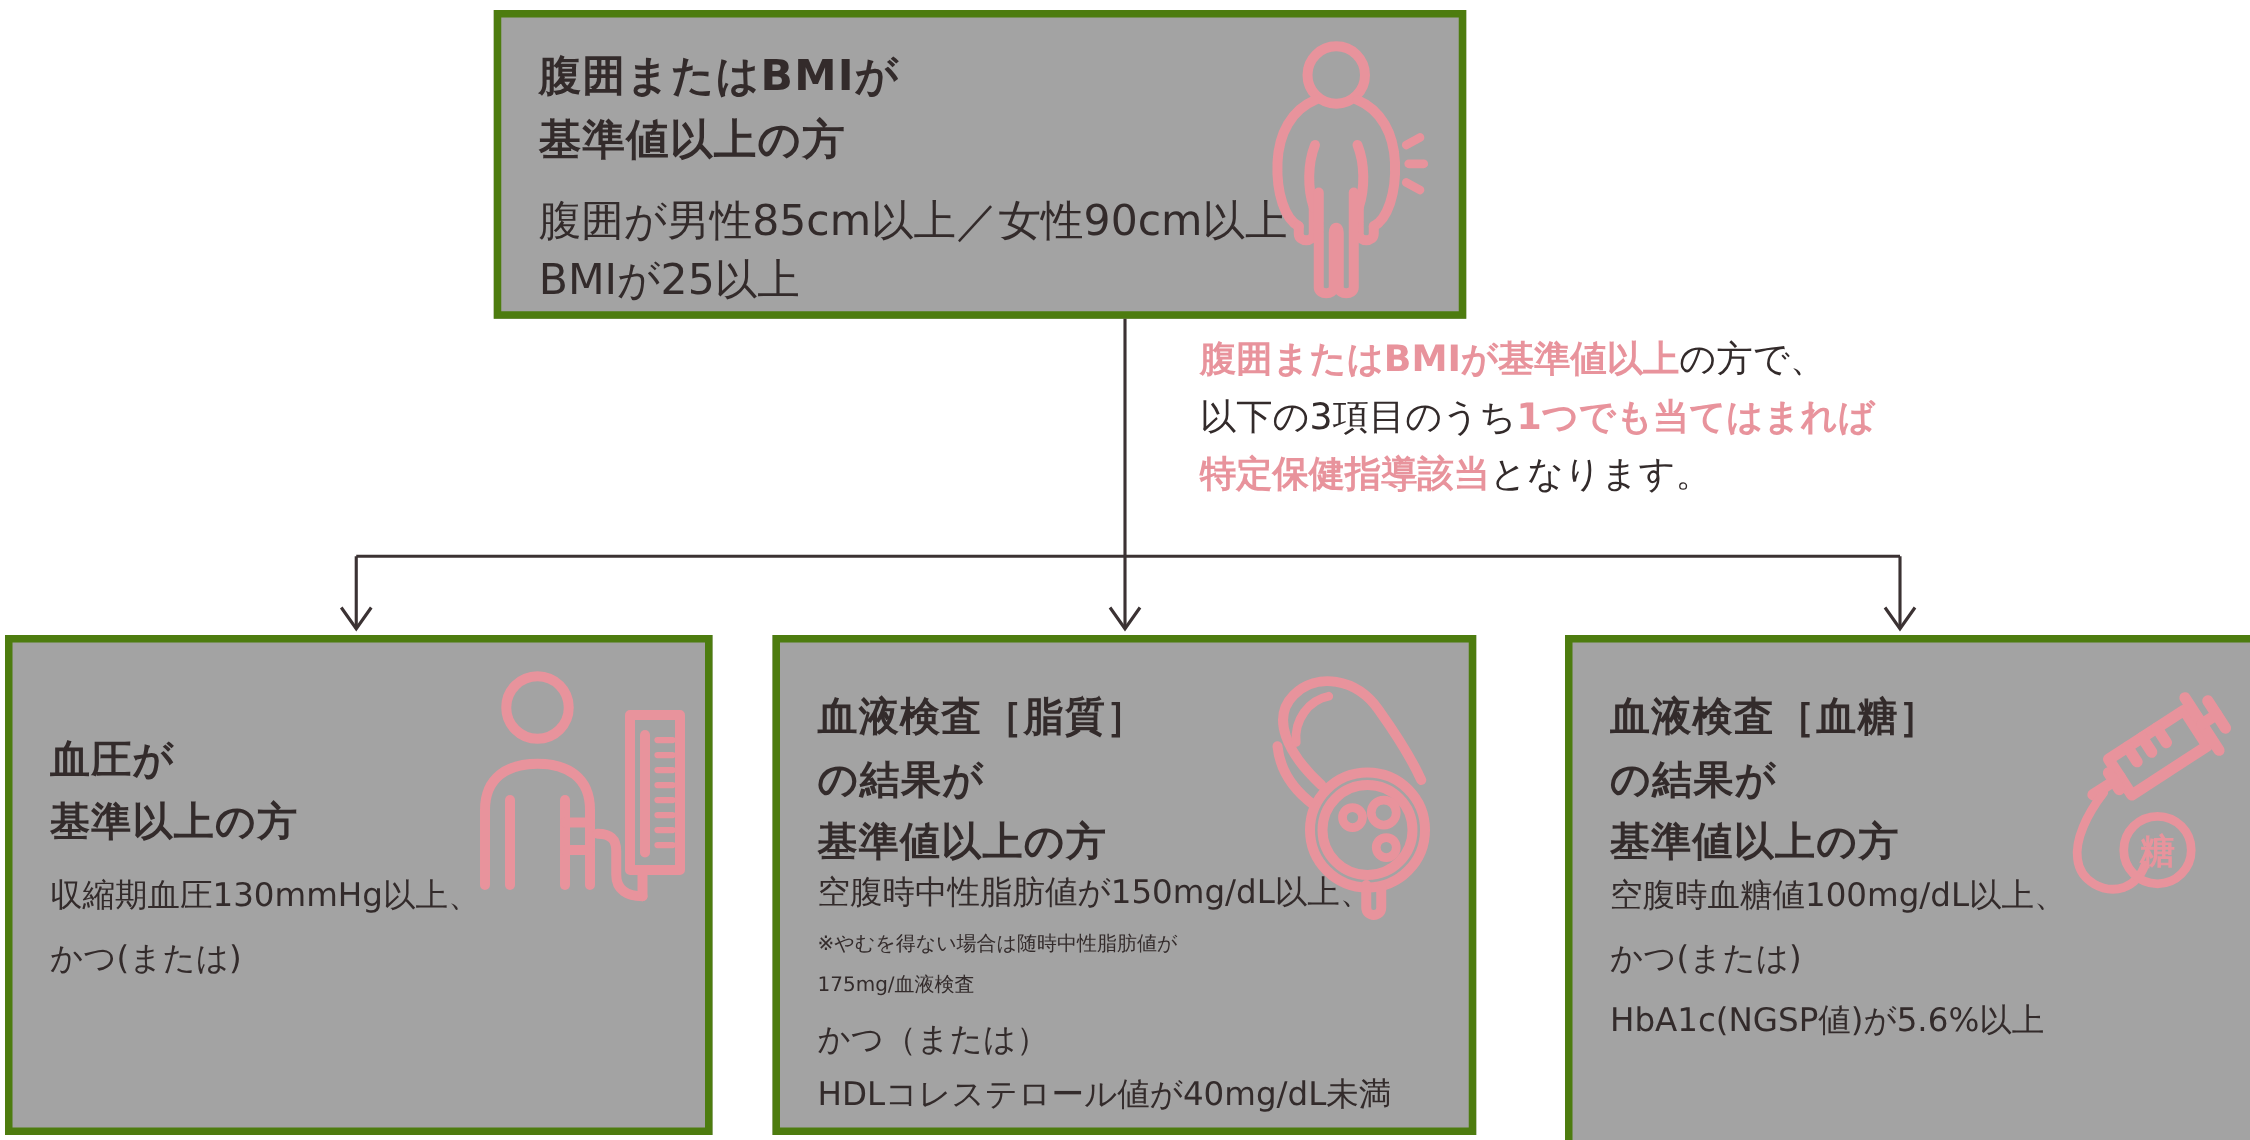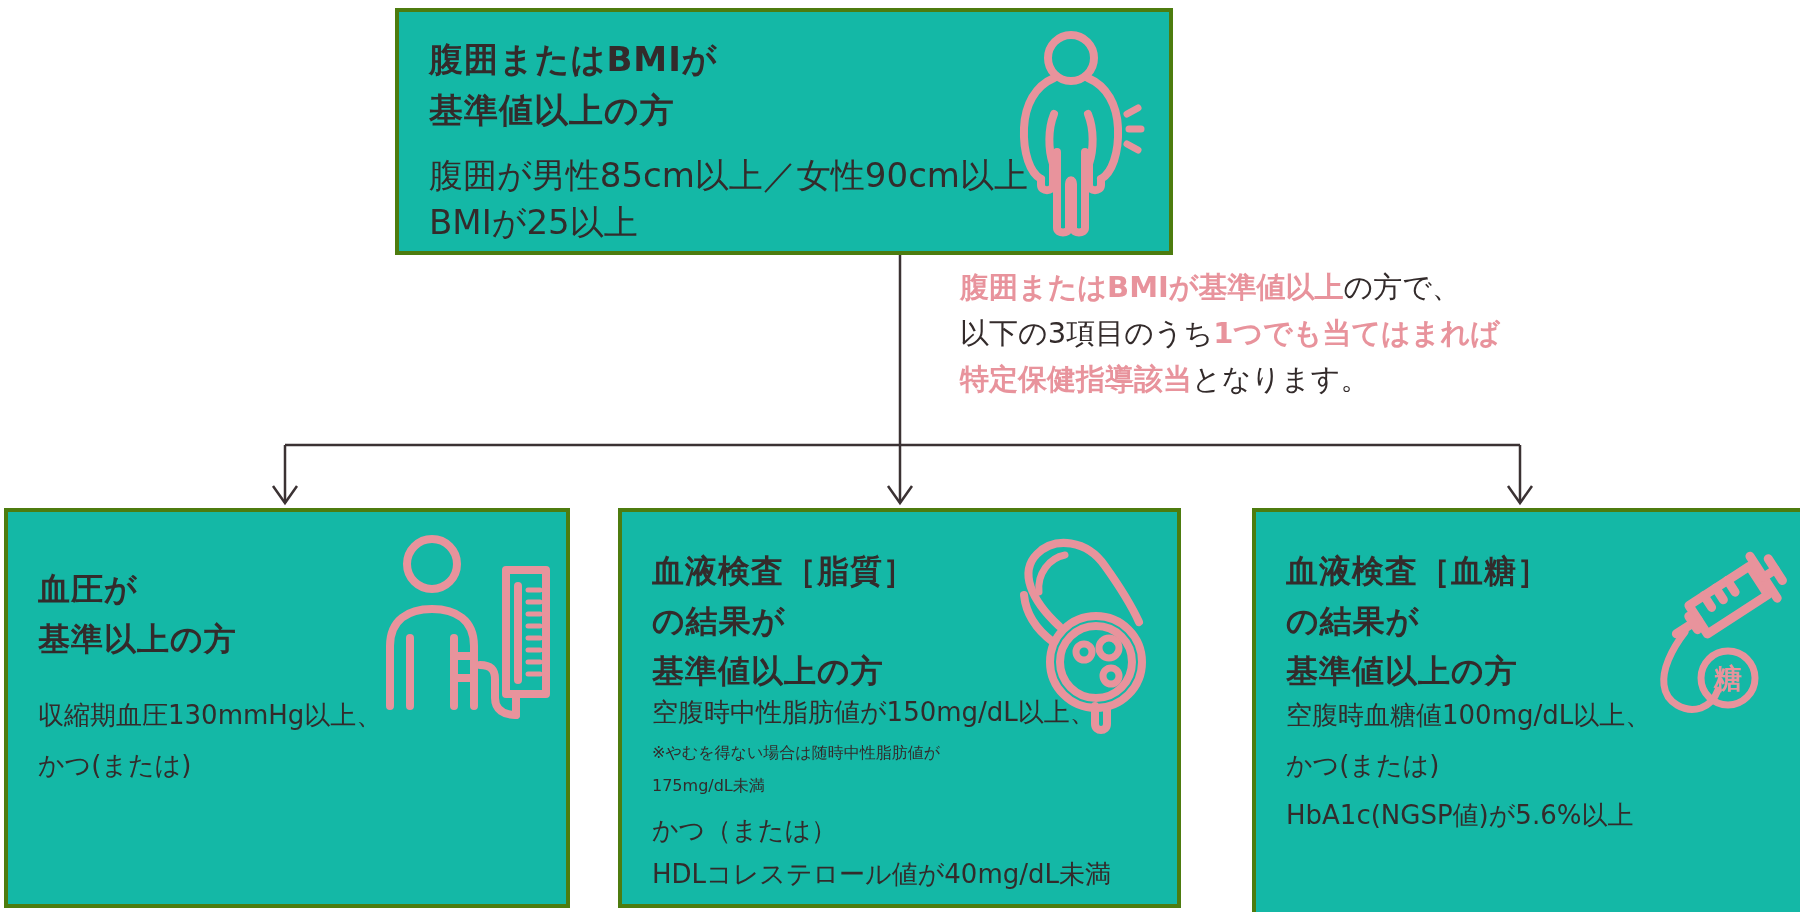--- a/index.html
+++ b/index.html
@@ -1,25 +1,25 @@
 <!DOCTYPE html>
 <html><head>
 <meta charset="utf-8">
 <style>
   html,body{margin:0;padding:0;background:#ffffff;}
   .canvas{
     position:relative;width:1800px;height:912px;background:#ffffff;
     font-family:"DejaVu Sans","Liberation Sans",sans-serif;color:#332b2b;overflow:hidden;
   }
-  .box{position:absolute;background:#14b8a6;border:4px solid #4d7c0f;box-sizing:border-box;text-decoration:underline;}
+  .box{position:absolute;background:#a3a3a3;border:6px solid #4d7c0f;box-sizing:border-box;text-decoration:underline;}
   .box-title{position:absolute;left:30px;font-weight:bold;color:#332b2b;}
   .top-box .box-title{top:22px;font-size:34px;line-height:51px;letter-spacing:1px;}
   .top-box .box-body{position:absolute;left:30px;top:140px;font-size:34px;line-height:47px;}
   .branch .box-title{top:34px;font-size:32px;line-height:50px;letter-spacing:1px;}
-  .branch.bp .box-title{top:52px;}
+  .branch.bp .box-title{top:68px;}
   .branch .box-body{position:absolute;left:30px;top:178px;font-size:26px;line-height:50px;}
   .branch .body-note{font-size:16px;line-height:33px;margin:2px 0 6px 0;}
   .em{color:#e8939c;font-weight:bold;}
   .note{position:absolute;left:960px;top:264px;font-size:29px;line-height:46px;color:#332b2b;}
   .icon{position:absolute;}
   .stroke{fill:none;stroke:#e8939c;stroke-linecap:round;stroke-linejoin:round;}
   .connector{position:absolute;left:0;top:0;pointer-events:none;}
   .cline{fill:none;stroke:#3b3233;stroke-width:2.5px;}
   .kanji-in-icon{fill:#e8939c;stroke:none;font-weight:bold;font-family:"DejaVu Sans","Liberation Sans",sans-serif;}
 </style>
@@ -123,21 +123,21 @@
   <div class="box branch" style="left:618px;top:508px;width:563px;height:400px;">
     <div class="box-title">
       <div>血液検査［脂質］</div>
       <div>の結果が</div>
       <div>基準値以上の方</div>
     </div>
     <div class="box-body" style="line-height:44px;">
       <div>空腹時中性脂肪値が150mg/dL以上、</div>
       <div class="body-note">
         <div>※やむを得ない場合は随時中性脂肪値が</div>
-        <div>175mg/dL未満</div>
+        <div>175mg/血液検査</div>
       </div>
       <div>かつ（または）</div>
       <div>HDLコレステロール値が40mg/dL未満</div>
     </div>
     <svg class="icon" style="right:12px;top:12px;" width="172" height="222" viewBox="0 0 172 222" aria-hidden="true">
       <g class="stroke" stroke-width="8">
         <path d="M66 102 C38 76 26 48 44 30 C62 12 94 16 112 42 C122 56 136 76 146 98"></path>
         <path d="M60 118 C44 106 33 91 31 71"></path>
         <circle cx="103" cy="138" r="46"></circle>
         <circle cx="103" cy="138" r="36"></circle>

